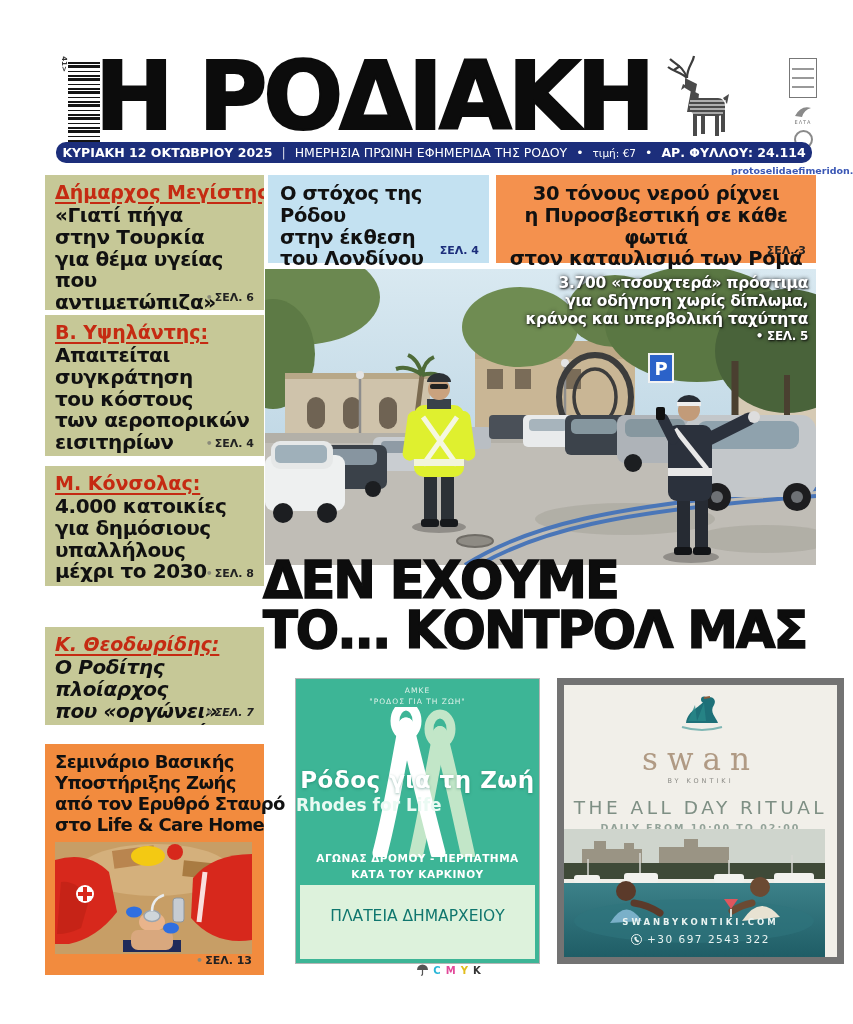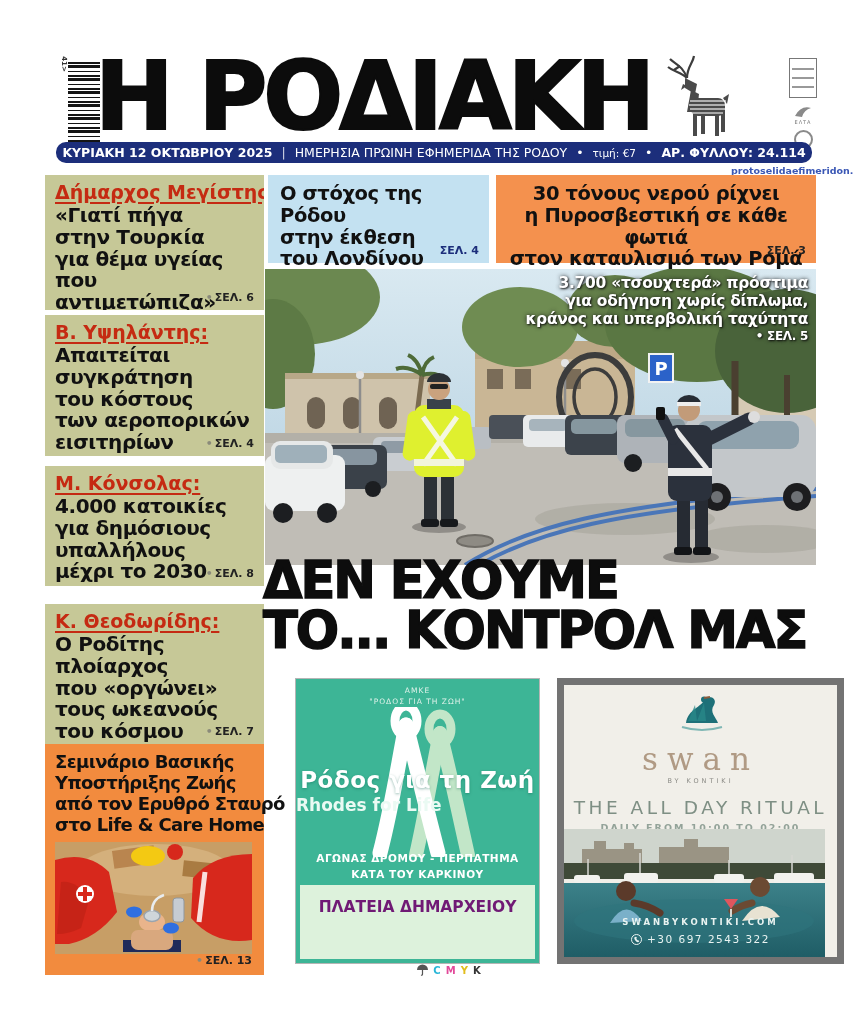--- a/index.html
+++ b/index.html
@@ -69,21 +69,21 @@
      box-sizing:border-box;overflow:hidden;}
   .ad-green .org{margin-top:7px;text-align:center;font-size:7.5px;color:#dff2ea;letter-spacing:1px;line-height:1.4;white-space:pre-line;}
   .ad-green .ribbons{position:absolute;left:58px;top:28px;}
   .rfl-title{position:absolute;left:0;top:88px;width:100%;text-align:center;color:#fff;font-weight:bold;
      font-size:23px;letter-spacing:.5px;text-shadow:0 1px 3px rgba(0,90,70,.4);}
   .rfl-sub{position:absolute;left:0;top:116px;width:100%;color:#eafaf3;font-weight:bold;font-size:17px;}
   .rfl-event{position:absolute;left:0;top:172px;width:100%;text-align:center;color:#fff;font-weight:bold;
      font-size:10.5px;letter-spacing:.5px;line-height:1.5;white-space:pre-line;}
   .rfl-foot{position:absolute;left:4px;right:4px;top:206px;bottom:4px;background:#ddf2dc;text-align:center;padding-top:10px;}
   .rfl-date{font-weight:bold;font-size:15.5px;color:#14281e;letter-spacing:.3px;}
-  .rfl-place{font-weight:bold;font-size:15.5px;color:#701a75;margin-top:3px;}
+  .rfl-place{font-weight:normal;font-size:15.5px;color:#0f766e;margin-top:12px;}
 
   
   .ad-swan{left:557px;top:678px;width:287px;height:286px;background:#f1efe9;border:7px solid #737373;box-sizing:border-box;overflow:hidden;}
   .swan-top{position:absolute;left:0;top:0;width:100%;height:158px;text-align:center;}
   .swan-brand{font-family:"DejaVu Serif",serif;font-size:31px;color:#b09a84;letter-spacing:9px;margin-top:2px;}
   .swan-sub{font-size:6.5px;color:#8a8a85;letter-spacing:3px;margin-top:0;}
   .swan-tag{margin-top:12px;font-size:18.5px;color:#7e8f84;letter-spacing:3.5px;font-weight:500;}
   .swan-hours{margin-top:4px;font-size:9.5px;color:#93a399;letter-spacing:2px;font-weight:bold;}
   .swan-photo{position:absolute;left:0;bottom:0;width:261px;height:128px;}
   .swan-site{position:absolute;left:0;bottom:30px;width:100%;text-align:center;color:#e9f3f1;
@@ -188,21 +188,21 @@
     <div class="kick">Μ. Κόνσολας:</div>
     <div class="txt">4.000 κατοικίες
 για δημόσιους
 υπαλλήλους
 μέχρι το 2030</div>
     <div class="pageref">
       <span class="dot">•</span><span>ΣΕΛ. 8</span>
     </div>
   </div>
 
-  <div class="abs tz" style="top:604px;height:140px;">
+  <div class="abs tz" style="top:627px;height:98px;font-style:italic;">
     <div class="kick">Κ. Θεοδωρίδης:</div>
     <div class="txt">Ο Ροδίτης πλοίαρχος
 που «οργώνει»
 τους ωκεανούς
 του κόσμου</div>
     <div class="pageref">
       <span class="dot">•</span><span>ΣΕΛ. 7</span>
     </div>
   </div>
 

